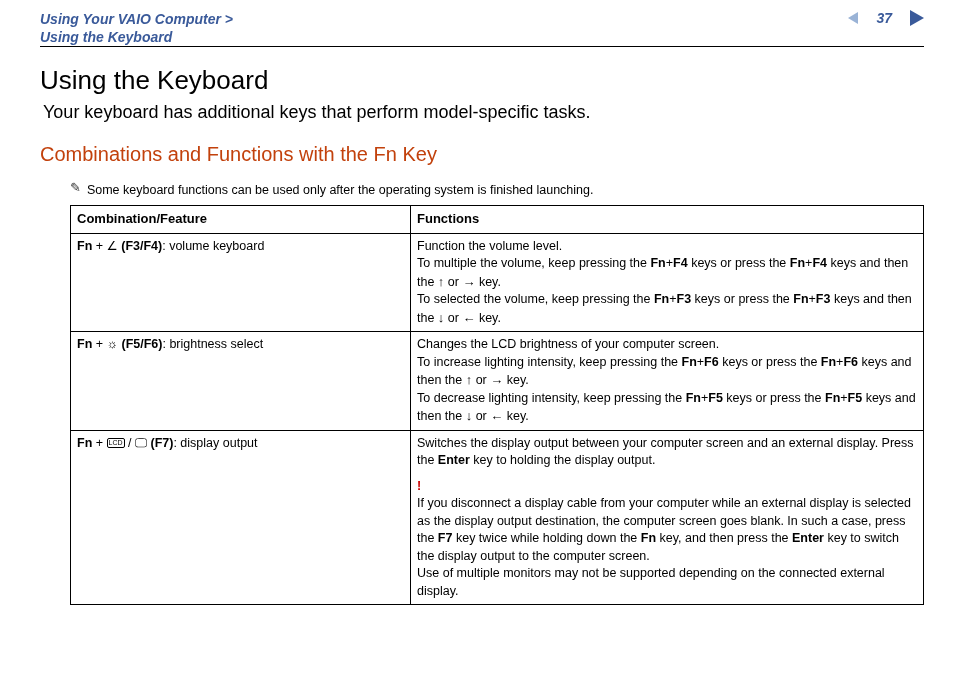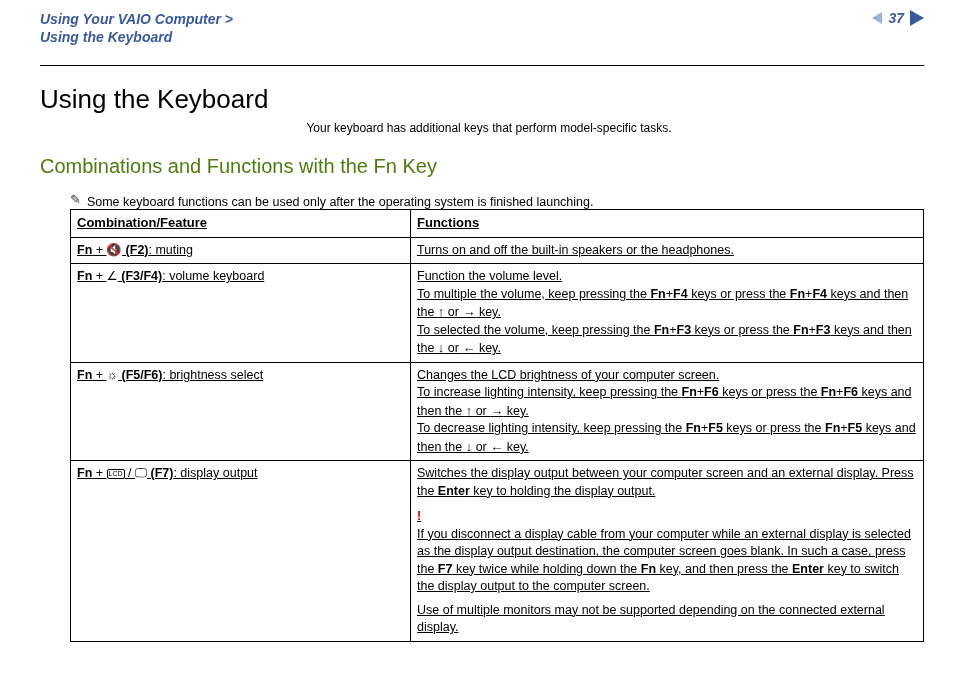--- a/index.html
+++ b/index.html
@@ -14,34 +14,34 @@
     font-size: 13px;
   }
   .page {
     padding: 10px 30px 20px 40px;
   }
   .header {
     display: flex;
     justify-content: space-between;
     align-items: flex-start;
     border-bottom: 1px solid #000;
-    padding-bottom: 19px;
+    padding-bottom: 0;
     margin-bottom: 18px;
   }
   .breadcrumb {
     color: #3a5a9a;
     font-style: italic;
     font-weight: bold;
     font-size: 14px;
     line-height: 1.3;
   }
   .pager {
     display: flex;
     align-items: center;
-    gap: 6px;
+    gap: 18px;
     color: #3a5a9a;
     font-style: italic;
     font-weight: bold;
     font-size: 14px;
   }
   .pager .tri {
     display: inline-block;
   }
   .tri-left {
     width: 0; height: 0;
@@ -54,48 +54,47 @@
     border-top: 8px solid transparent;
     border-bottom: 8px solid transparent;
     border-left: 14px solid #3a5a9a;
   }
   h1 {
     font-weight: normal;
     font-size: 26px;
     margin: 0 0 6px 0;
   }
   .intro {
-    font-size: 12px;
-    margin: 0 0 20px 14px;
-    text-align: center;
+    font-size: 18px;
+    margin: 0 0 20px 3px;
   }
   h2 {
-    color: #4d7c0f;
+    color: #c2410c;
     font-weight: normal;
     font-size: 20px;
     margin: 0 0 16px 0;
   }
   .note-row {
     margin-left: 30px;
+    margin-bottom: 8px;
     font-size: 12.5px;
   }
   .note-row .pencil {
     display: inline-block;
     margin-right: 6px;
     font-size: 13px;
     color: #333;
     transform: translateY(-2px);
   }
   table {
     border-collapse: collapse;
     width: calc(100% - 30px);
     margin-left: 30px;
     font-size: 12.5px;
     line-height: 1.4;
-    text-decoration: underline;
   }
   th, td {
     border: 1px solid #000;
     padding: 4px 6px;
     vertical-align: top;
     text-align: left;
   }
   th {
     font-weight: bold;
     font-size: 13px;
@@ -140,26 +139,20 @@
 
   <table>
     <thead>
       <tr>
         <th>Combination/Feature</th>
         <th>Functions</th>
       </tr>
     </thead>
     <tbody>
 
-      <tr>
-        <td class="combo">
-          <span class="b">Fn</span> + <span class="icon">🔇</span><span class="b"> (F2)</span><span>: muting</span>
-        </td>
-        <td>Turns on and off the built-in speakers or the headphones.</td>
-      </tr>
 
       <tr>
         <td class="combo">
           <span class="b">Fn</span> + <span class="icon">∠</span><span class="b"> (F3/F4)</span><span>: volume keyboard</span>
         </td>
         <td>
           <div>Function the volume level.</div>
           <div>
             <span>To multiple the volume, keep pressing the </span><span class="b">Fn</span><span>+</span><span class="b">F4</span><span> keys or press the </span><span class="b">Fn</span><span>+</span><span class="b">F4</span><span> keys and then the </span><span class="arrow">↑</span><span> or </span><span class="arrow">→</span><span> key.</span>
           </div>
@@ -189,18 +182,18 @@
           <span class="b">Fn</span> + <span class="lcdicon">LCD</span> / <span class="icon">🖵</span><span class="b"> (F7)</span><span>: display output</span>
         </td>
         <td>
           <div>
             <span>Switches the display output between your computer screen and an external display. Press the </span><span class="b">Enter</span><span> key to holding the display output.</span>
           </div>
           <div style="margin-top:8px"><span class="warn">!</span></div>
           <div>
             <span>If you disconnect a display cable from your computer while an external display is selected as the display output destination, the computer screen goes blank. In such a case, press the </span><span class="b">F7</span><span> key twice while holding down the </span><span class="b">Fn</span><span> key, and then press the </span><span class="b">Enter</span><span> key to switch the display output to the computer screen.</span>
           </div>
-          <div style="margin-top:6px">Use of multiple monitors may not be supported depending on the connected external display.</div>
+          <div style="margin-top:0">Use of multiple monitors may not be supported depending on the connected external display.</div>
         </td>
       </tr>
     </tbody>
   </table>
 </div>
 
 </body></html>

